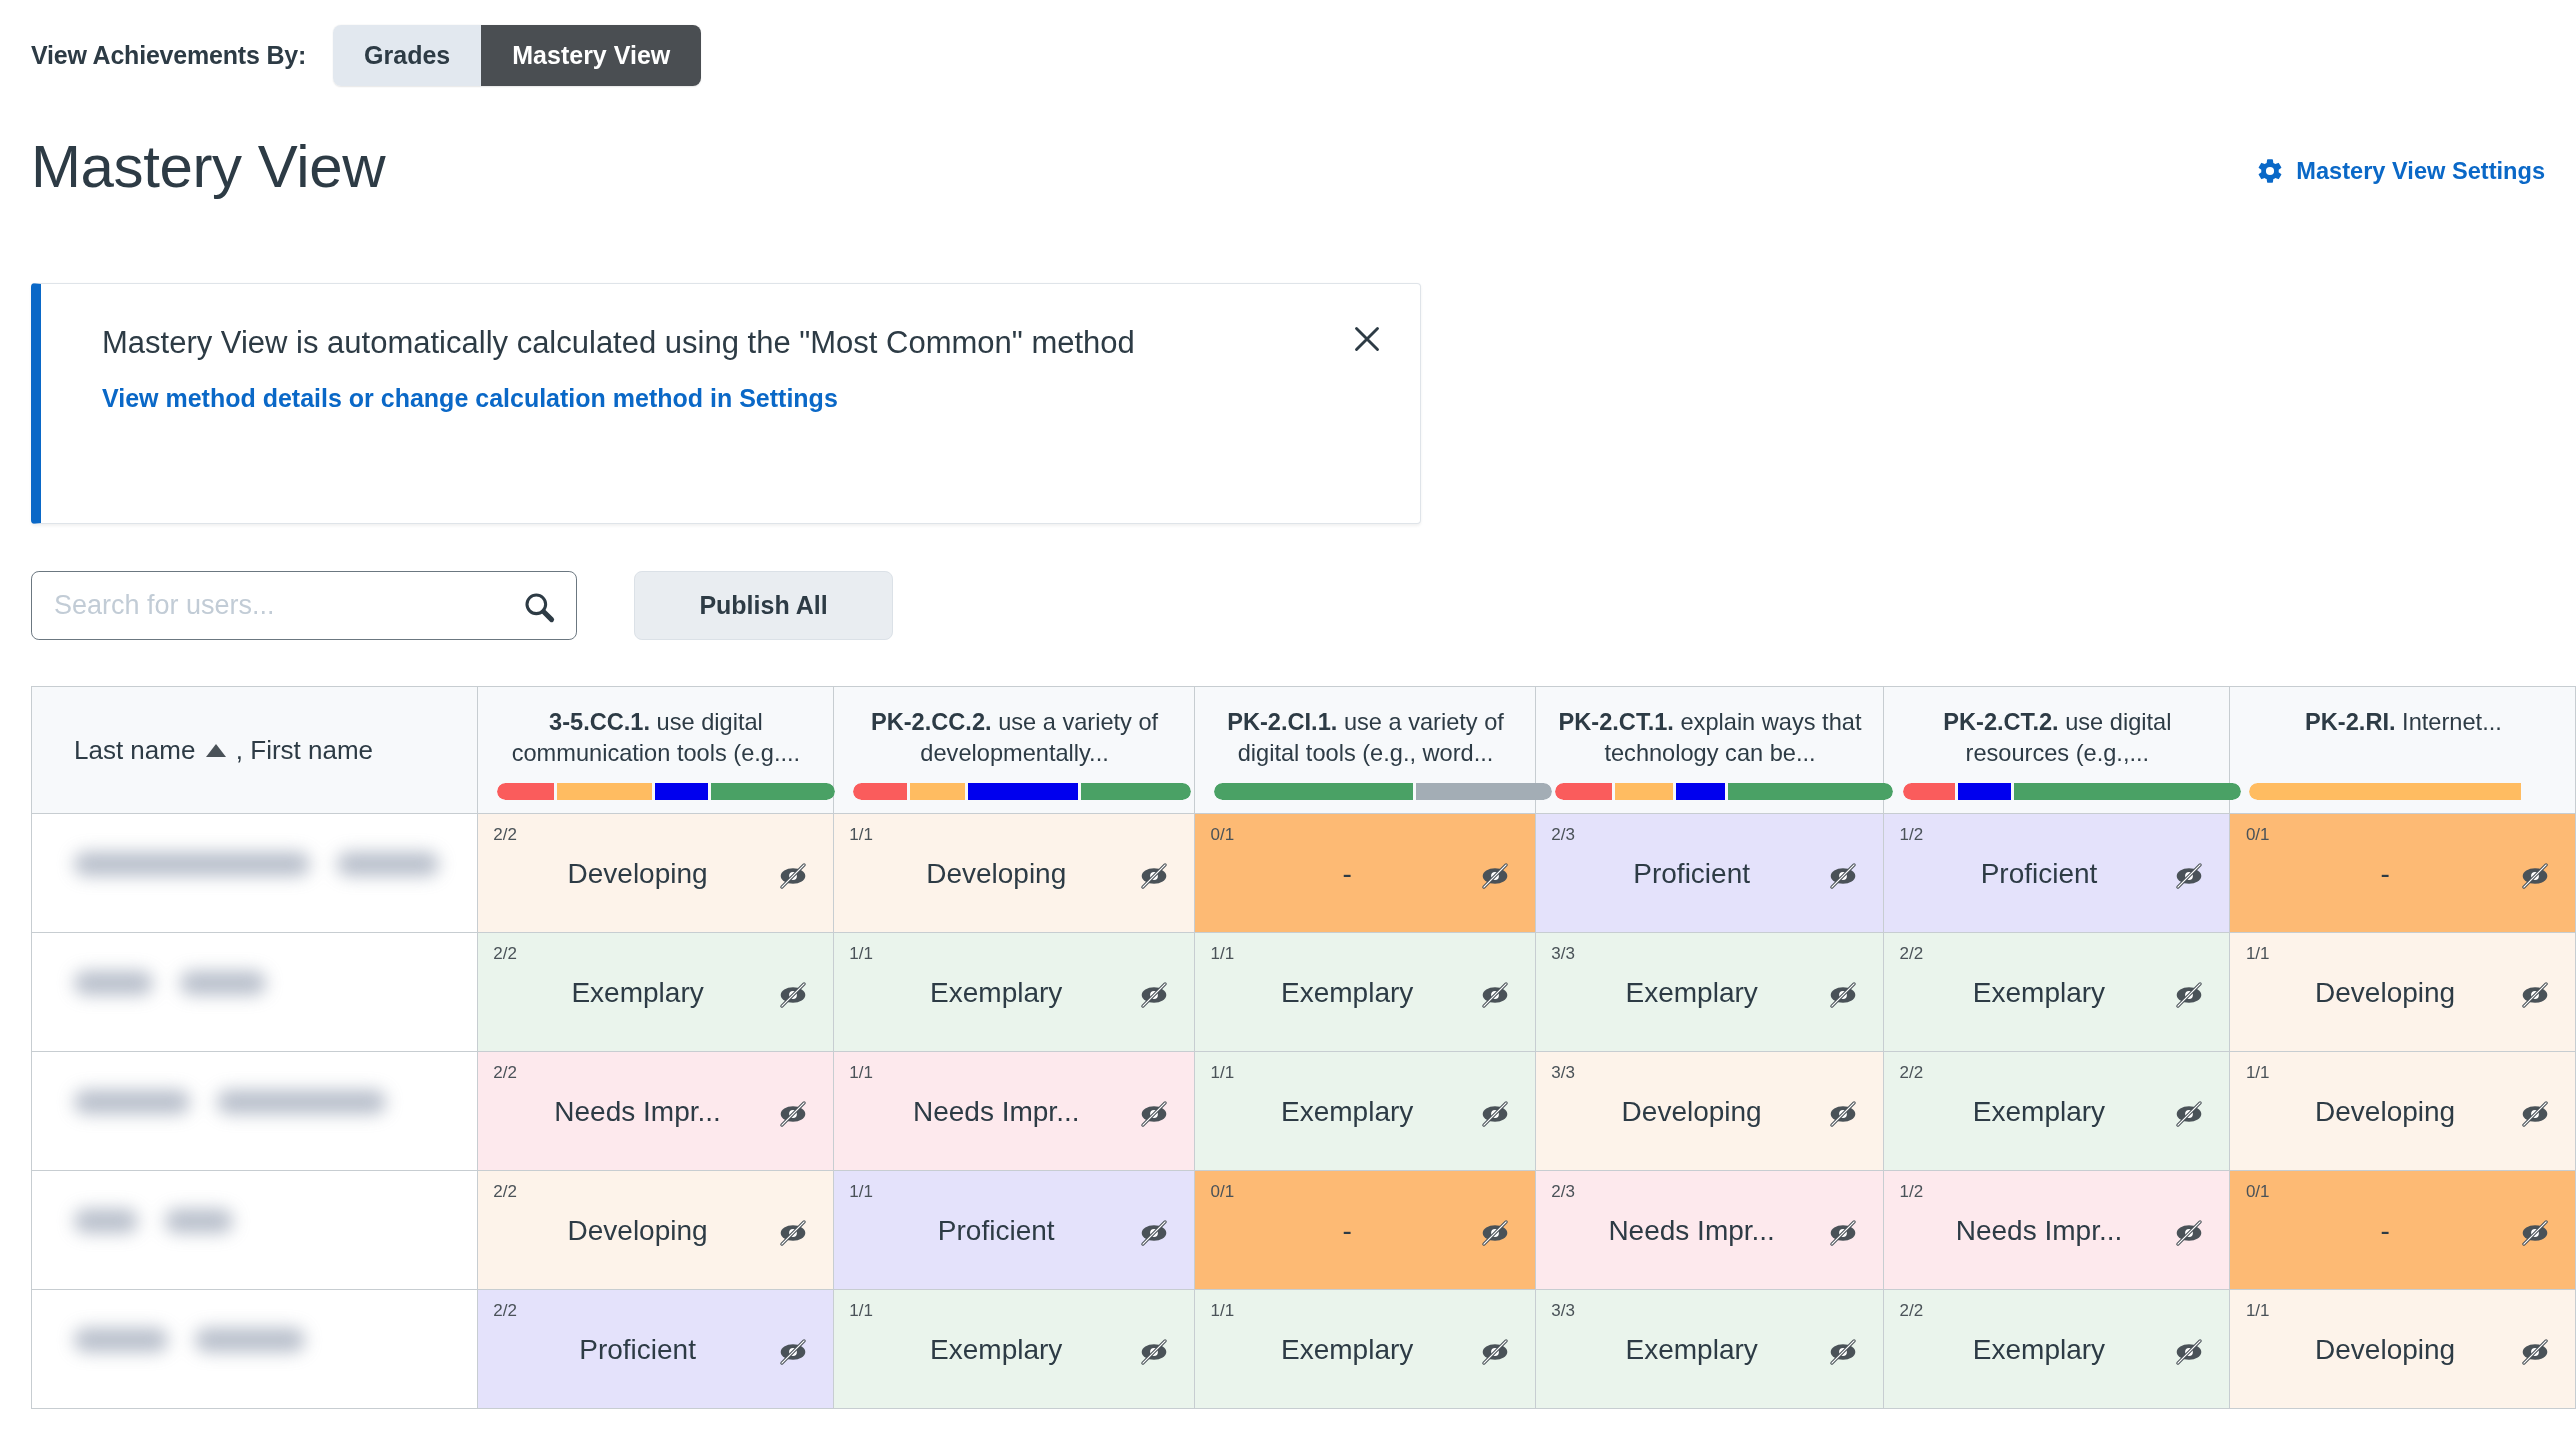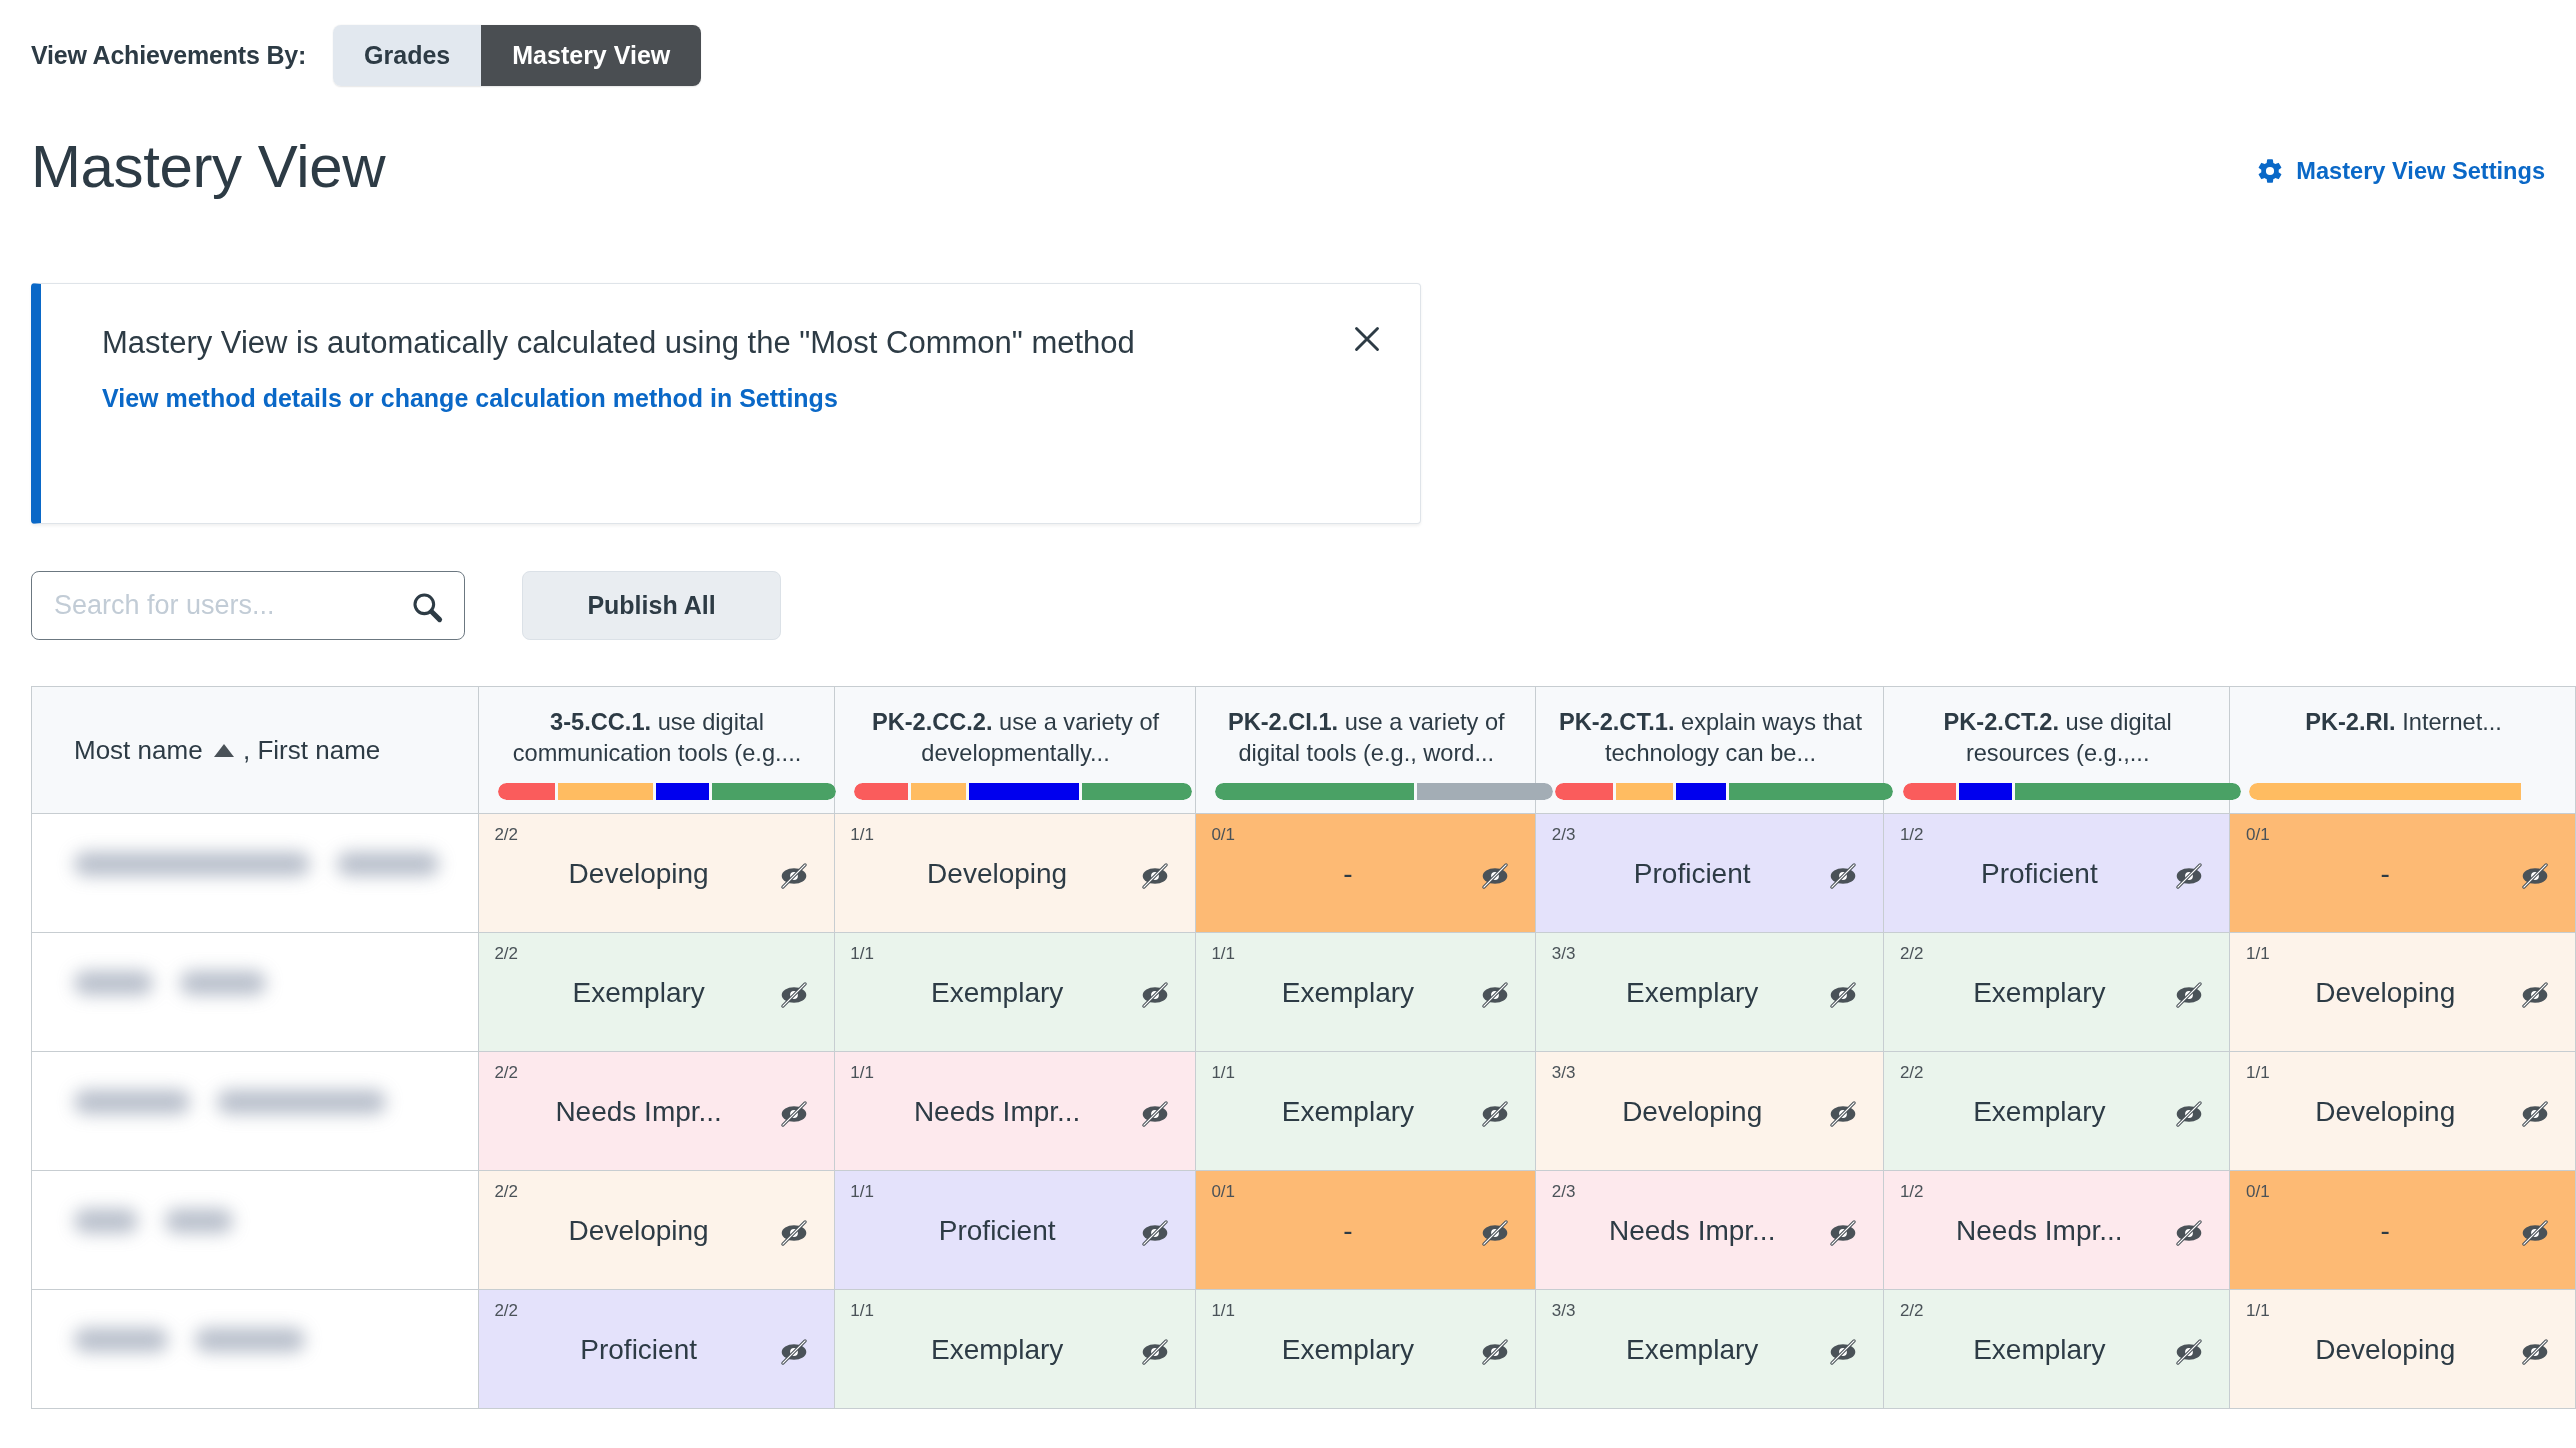--- a/index.html
+++ b/index.html
@@ -80,21 +80,21 @@
     display: flex; align-items: center; justify-content: center;
   }
 
   
   .search-row {
     display: flex; align-items: center; gap: 57px;
     margin: 47px 0 0 31px;
   }
   .search-box {
     position: relative;
-    width: 434px; height: 69px;
+    width: 546px; height: 69px;
     border: 1.6px solid #6b7780; border-radius: 7.9px;
     background: #fff;
     display: flex; align-items: center;
   }
   .search-box input {
     border: 0; outline: none; background: transparent;
     width: 100%; height: 100%;
     padding: 0 63px 0 22px;
     font-family: "Liberation Sans", sans-serif;
     font-size: 27px; color: #2d3b45;
@@ -240,21 +240,21 @@
     </div>
     <div class="publish-btn">Publish All</div>
   </div>
 
   <div class="table-wrap">
     <table class="mastery">
       <thead>
         <tr>
           <th class="col-name">
             <div class="name-head">
-              <span>Most name</span>
+              <span>Last name</span>
               <span class="sort-caret"></span>
               <span>, First name</span>
             </div>
           </th>
 
         <th class="col-std">
               <div class="std-head">
                 <div class="std-text"><span class="std-code">3-5.CC.1.</span><span> use digital communication tools (e.g....</span></div>
                 <div class="ratings-bar">
                   <span style="background: rgb(250, 92, 92); flex: 14 1 0%;"></span>

